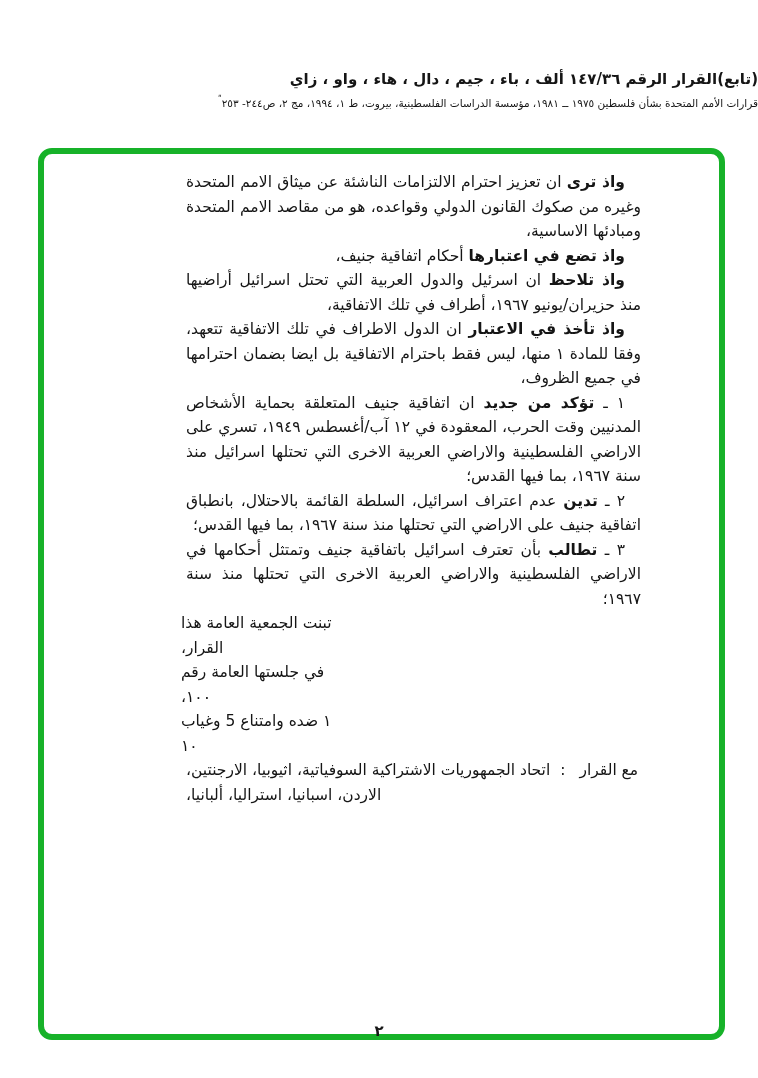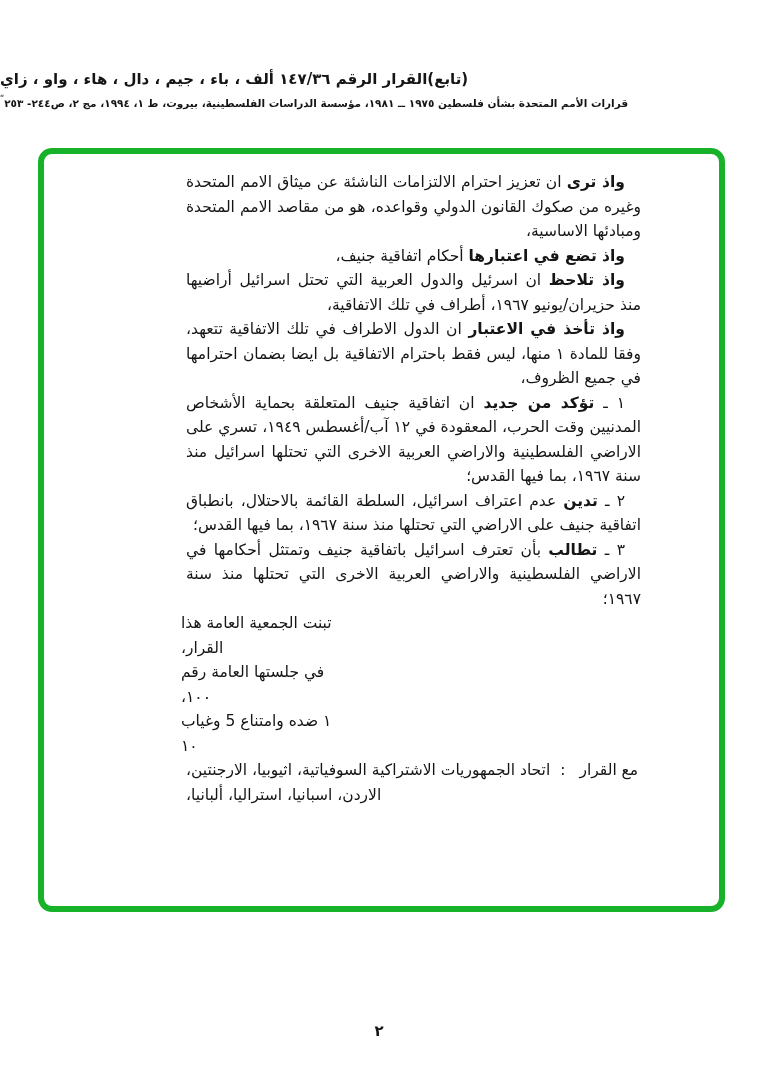--- a/index.html
+++ b/index.html
@@ -4,34 +4,34 @@
 <style>
   html,body{margin:0;padding:0;}
   body{
     width:758px;height:1078px;position:relative;
     background:#ffffff;color:#151515;
     font-family:"DejaVu Sans",sans-serif;
     overflow:hidden;
   }
   .header{
     position:absolute;top:70px;left:0;width:758px;
-    text-align:left;direction:rtl;
+    text-align:right;direction:rtl;
   }
   .header-title{
     font-size:15px;font-weight:bold;letter-spacing:0.2px;
     margin:0 0 7px 0;
   }
   .header-source{
-    font-size:10.5px;font-weight:bold;margin:0;
+    font-size:10.5px;font-weight:normal;margin:0;
     white-space:nowrap;
   }
   .header-source sup{font-size:8px;}
   .doc-frame{
     position:absolute;left:38px;top:148px;
-    width:687px;height:764px;box-sizing:border-box;
+    width:687px;height:892px;box-sizing:border-box;
     border:6px solid #17b229;border-radius:14px;
     background:#ffffff;
   }
   .doc-content{
     direction:rtl;text-align:justify;
     padding:16px 78px 0 142px;
     font-size:15.5px;line-height:24.5px;
   }
   .doc-content p{margin:0;text-indent:16px;}
   .b{font-weight:bold;}

